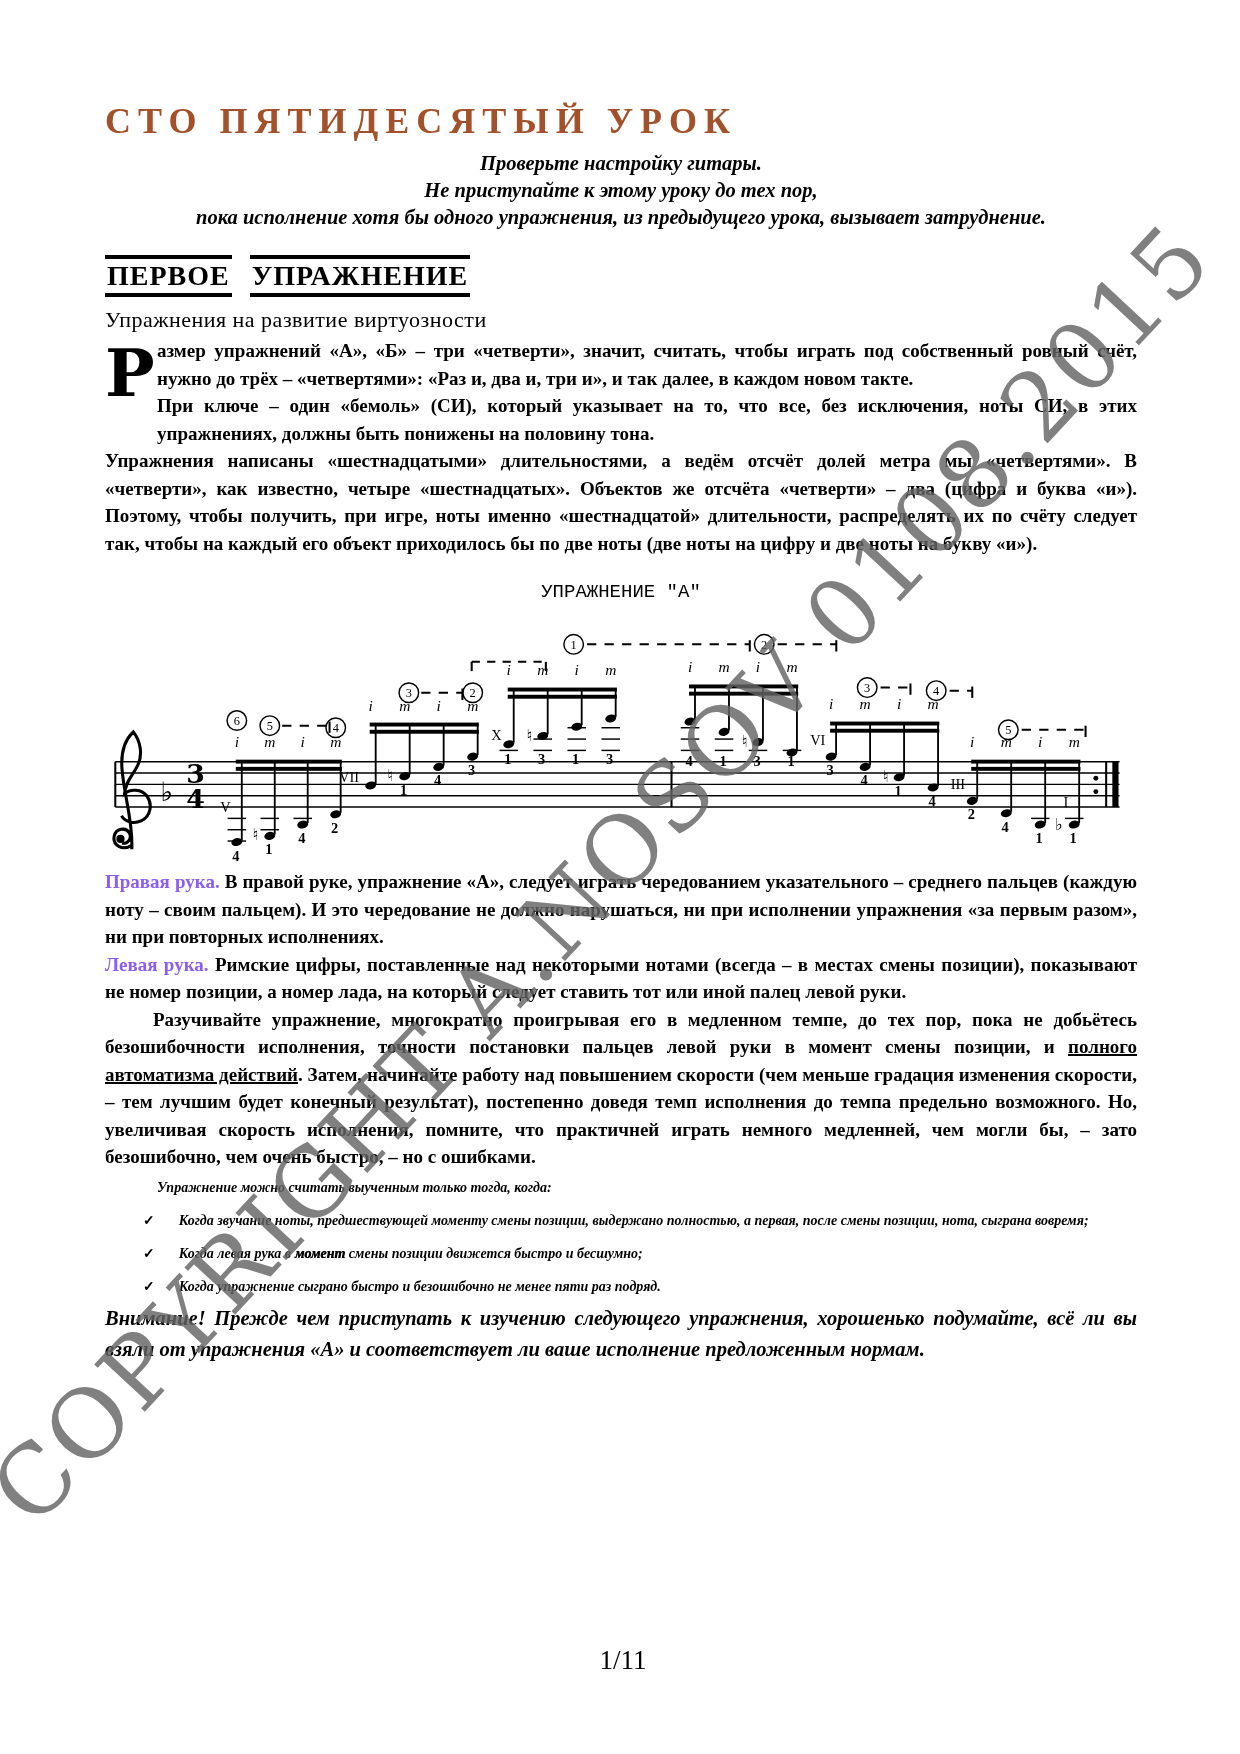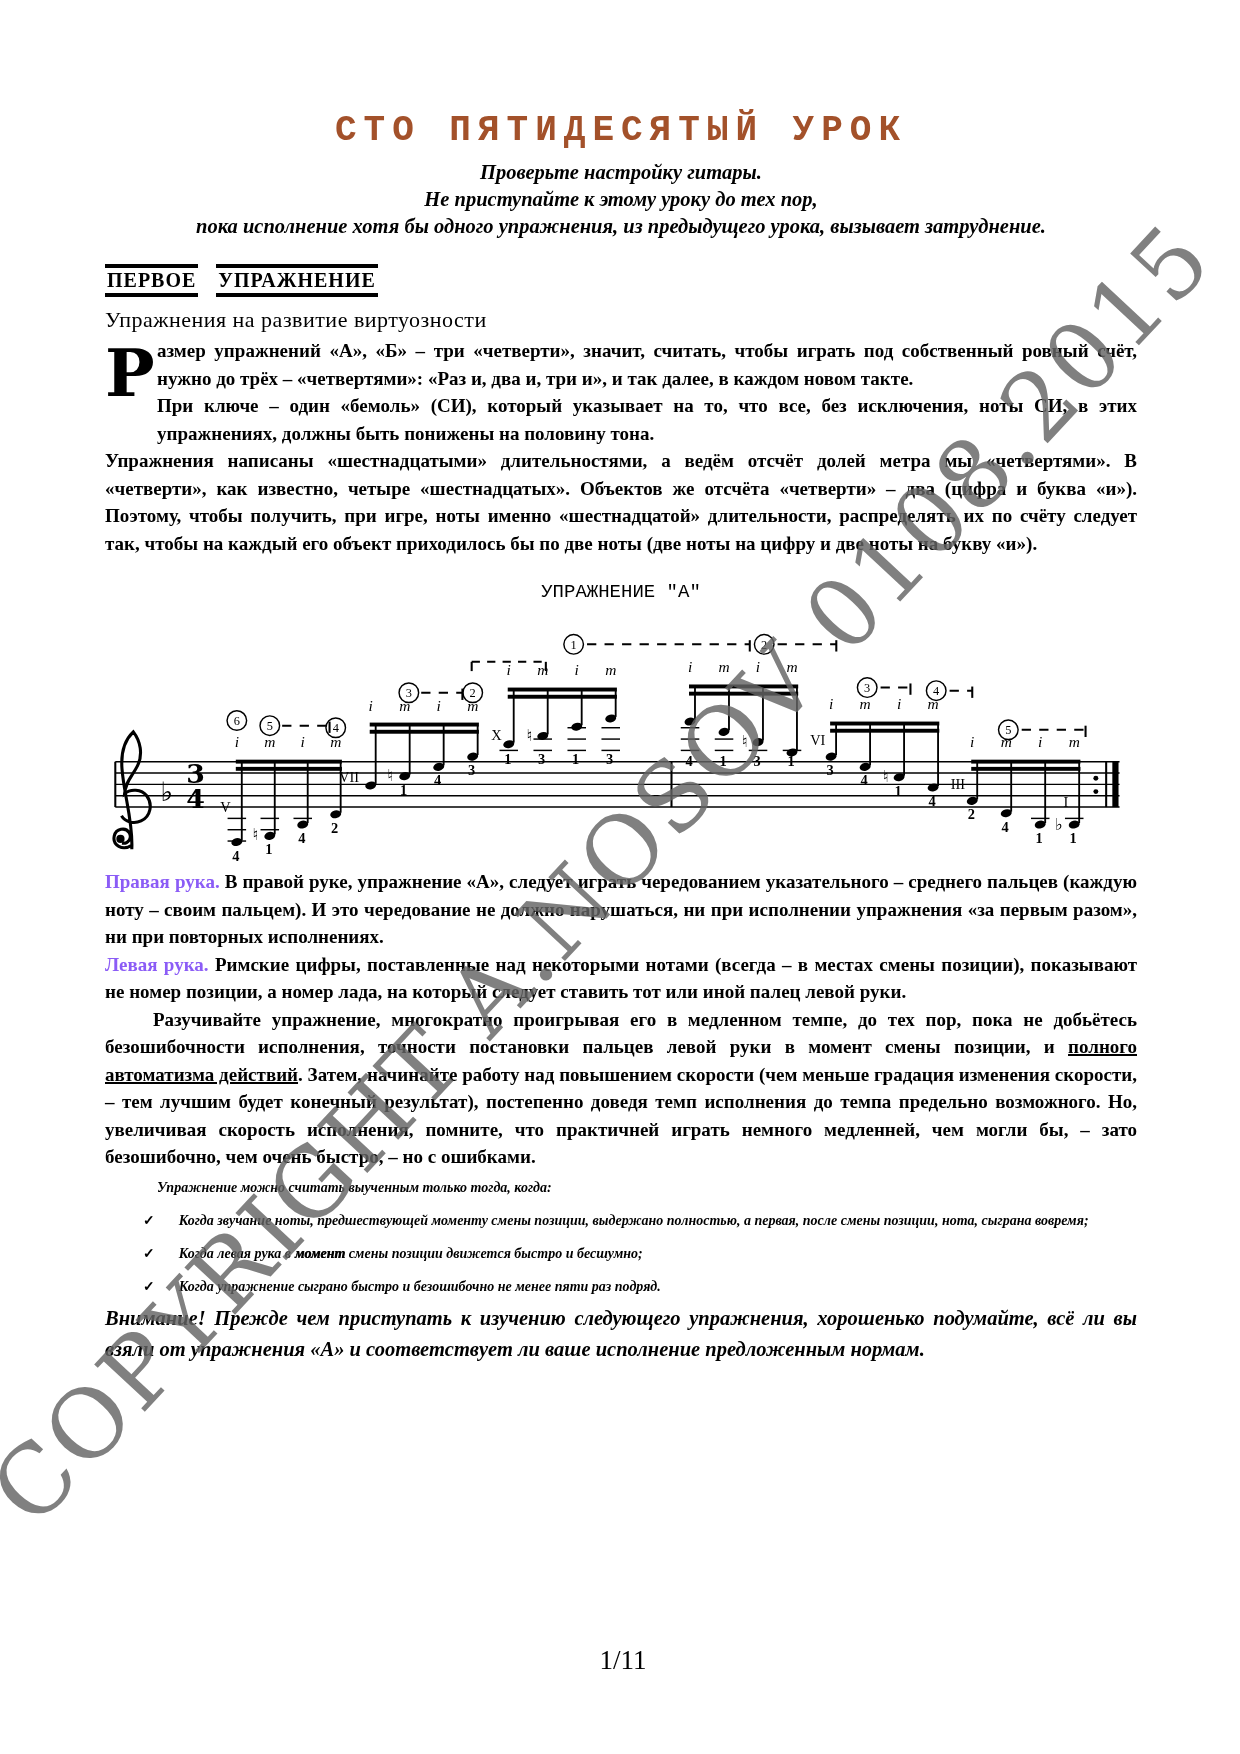--- a/index.html
+++ b/index.html
@@ -1,25 +1,25 @@
 <!DOCTYPE html>
 <html><head>
 <meta charset="utf-8">
 <style>
   html,body{margin:0;padding:0;background:#888;}
   .page{position:relative;width:1240px;height:1754px;margin:0 auto;background:#ffffff;overflow:hidden;
         font-family:"Liberation Serif",serif;color:#000;}
   .content{padding:96px 103px 0 105px;}
 
-  .main-title{margin:14px 0 8px 0;text-align:center;font-family:Liberation Mono, monospace;font-weight:bold;
+  .main-title{margin:4px 0 8px 0;text-align:left;font-family:Liberation Serif, serif;font-weight:bold;
               font-size:36px;letter-spacing:7px;color:#a3512a;}
   .subline{text-align:center;font-style:italic;font-weight:bold;font-size:20.5px;line-height:27px;}
 
   .section-heading{margin-top:24px;}
-  .section-word{display:inline-block;font-weight:bold;font-size:20px;letter-spacing:1px;
+  .section-word{display:inline-block;font-weight:bold;font-size:28px;letter-spacing:1px;
                 border-top:4px solid #000;border-bottom:4px solid #000;padding:1px 2px;margin-right:18px;}
   .subheading{font-weight:normal;font-size:22px;margin:10px 0 4px 0;letter-spacing:0.5px;}
 
   .para{font-size:19px;line-height:27.5px;font-weight:600;text-align:justify;margin:0;}
   .dropcap{float:left;font-family:"DejaVu Serif",serif;font-weight:bold;font-size:66px;
            line-height:72px;height:84px;width:52px;}
   .indent1{text-indent:48px;}
   u{text-decoration-thickness:2px;}
 
   .score-fig{margin-top:24px;}

